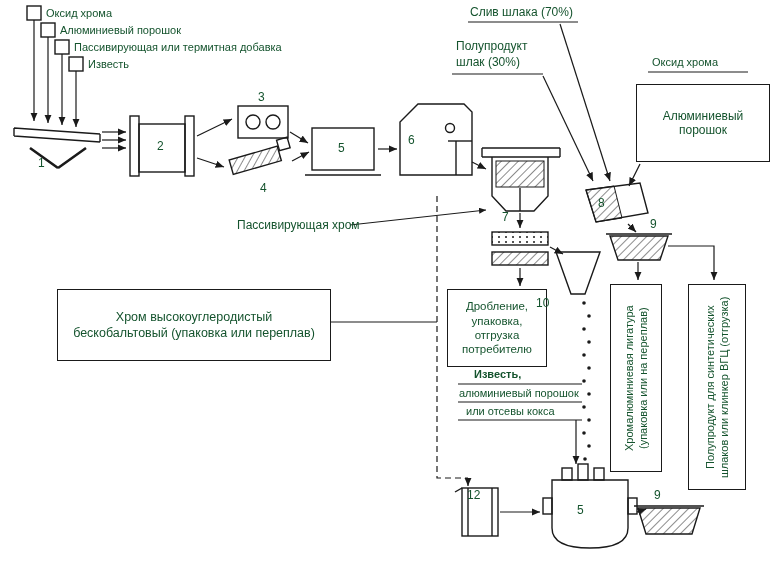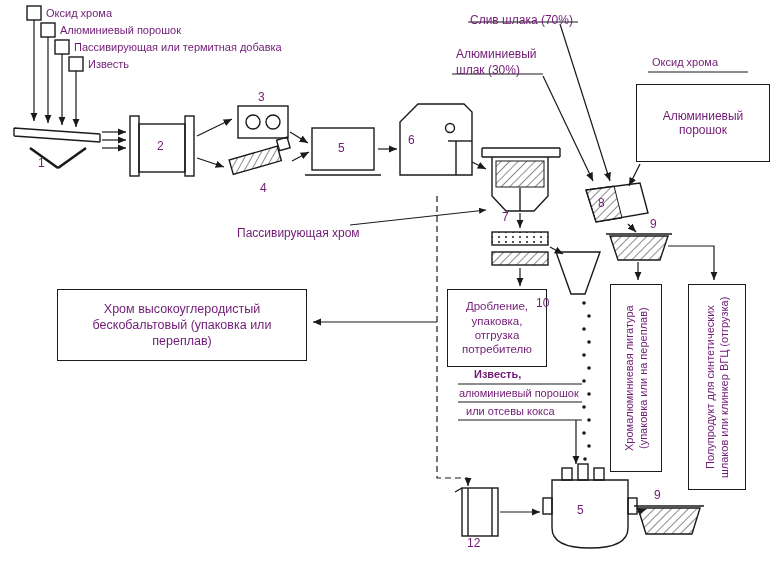--- a/index.html
+++ b/index.html
@@ -1,20 +1,20 @@
 <!DOCTYPE html>
 <html><head>
 <meta charset="utf-8">
 <style>
   html,body{margin:0;padding:0;background:#e8e8e8;}
   .stage{position:relative;width:778px;height:562px;background:#ffffff;
-         font-family:"Liberation Sans",sans-serif;color:#701a75;overflow:hidden;}
+         font-family:"Liberation Sans",sans-serif;color:#14532d;overflow:hidden;}
   svg{position:absolute;left:0;top:0;}
   .t{position:absolute;font-size:11px;line-height:1.2;white-space:nowrap;}
-  .t12{font-size:12px;margin-top:8px;}
+  .t12{font-size:12px;}
   .num{position:absolute;font-size:12px;}
   .box{position:absolute;border:1.5px solid #1a1a1a;display:flex;align-items:center;
        justify-content:center;text-align:center;box-sizing:border-box;background:#fff;}
   .crush{font-size:11.5px;padding:4px;line-height:1.25;}
   .leftbox{font-size:12.5px;padding:4px 10px;line-height:1.3;}
   .vwrap{flex-direction:column;}
   .vtext{writing-mode:vertical-rl;transform:rotate(180deg);font-size:11px;line-height:1.3;
          text-align:center;max-height:100%;}
   .cellcol{display:flex;flex-direction:column;width:100%;height:100%;}
   .cell{flex:1;display:flex;align-items:center;justify-content:center;font-size:12px;
@@ -200,36 +200,36 @@
       <line x1="350" y1="225" x2="486" y2="210" marker-end="url(#ah)" stroke-width="1"></line>
     </g>
   </svg>
 
   <div class="t" style="left:46px;top:7px;">Оксид хрома</div>
   <div class="t" style="left:60px;top:24px;">Алюминиевый порошок</div>
   <div class="t" style="left:74px;top:41px;">Пассивирующая или термитная добавка</div>
   <div class="t" style="left:88px;top:58px;">Известь</div>
 
   <div class="t t12" style="left:470px;top:5px;">Слив шлака (70%)</div>
-  <div class="t t12" style="left:456px;top:39px;">Алюминиевый</div>
+  <div class="t t12" style="left:456px;top:39px;">Полупродукт</div>
   <div class="t t12" style="left:456px;top:55px;">шлак (30%)</div>
 
   <div class="t" style="left:652px;top:56px;">Оксид хрома</div>
 
   <div class="box" style="left:636px;top:84px;width:134px;height:78px;">
     <div class="cellcol">
       <div class="cell">Алюминиевый порошок</div>
     </div>
   </div>
 
   <div class="t t12" style="left:237px;top:218px;">Пассивирующая хром</div>
 
   <div class="box crush" style="left:447px;top:289px;width:100px;height:78px;">Дробление, упаковка, отгрузка потребителю</div>
 
-  <div class="box leftbox" style="left:57px;top:289px;width:250px;height:72px;">Хром высокоуглеродистый бескобальтовый (упаковка или переплав)</div>
+  <div class="box leftbox" style="left:57px;top:289px;width:274px;height:72px;">Хром высокоуглеродистый бескобальтовый (упаковка или переплав)</div>
 
   <div class="t" style="left:474px;top:368px;font-weight:bold;">Известь,</div>
   <div class="t" style="left:459px;top:387px;">алюминиевый порошок</div>
   <div class="t" style="left:466px;top:405px;">или отсевы кокса</div>
 
   <div class="box vwrap" style="left:610px;top:284px;width:52px;height:188px;">
     <div class="vtext">Хромалюминиевая лигатура (упаковка или на переплав)</div>
   </div>
   <div class="box vwrap" style="left:688px;top:284px;width:58px;height:206px;">
     <div class="vtext">Полупродукт для синтетических шлаков или клинкер ВГЦ (отгрузка)</div>
@@ -239,16 +239,16 @@
   <div class="num" style="left:157px;top:139px;">2</div>
   <div class="num" style="left:258px;top:90px;">3</div>
   <div class="num" style="left:260px;top:181px;">4</div>
   <div class="num" style="left:338px;top:141px;">5</div>
   <div class="num" style="left:408px;top:133px;">6</div>
   <div class="num" style="left:502px;top:210px;">7</div>
   <div class="num" style="left:598px;top:196px;">8</div>
   <div class="num" style="left:650px;top:217px;">9</div>
   <div class="num" style="left:536px;top:264px;margin-top:32px;">10</div>
   <div class="num" style="left:577px;top:503px;">5</div>
-  <div class="num" style="left:467px;top:536px;">12</div>
+  <div class="num" style="left:467px;top:488px;">12</div>
   <div class="num" style="left:654px;top:488px;">9</div>
 
 </div>
 
 </body></html>

